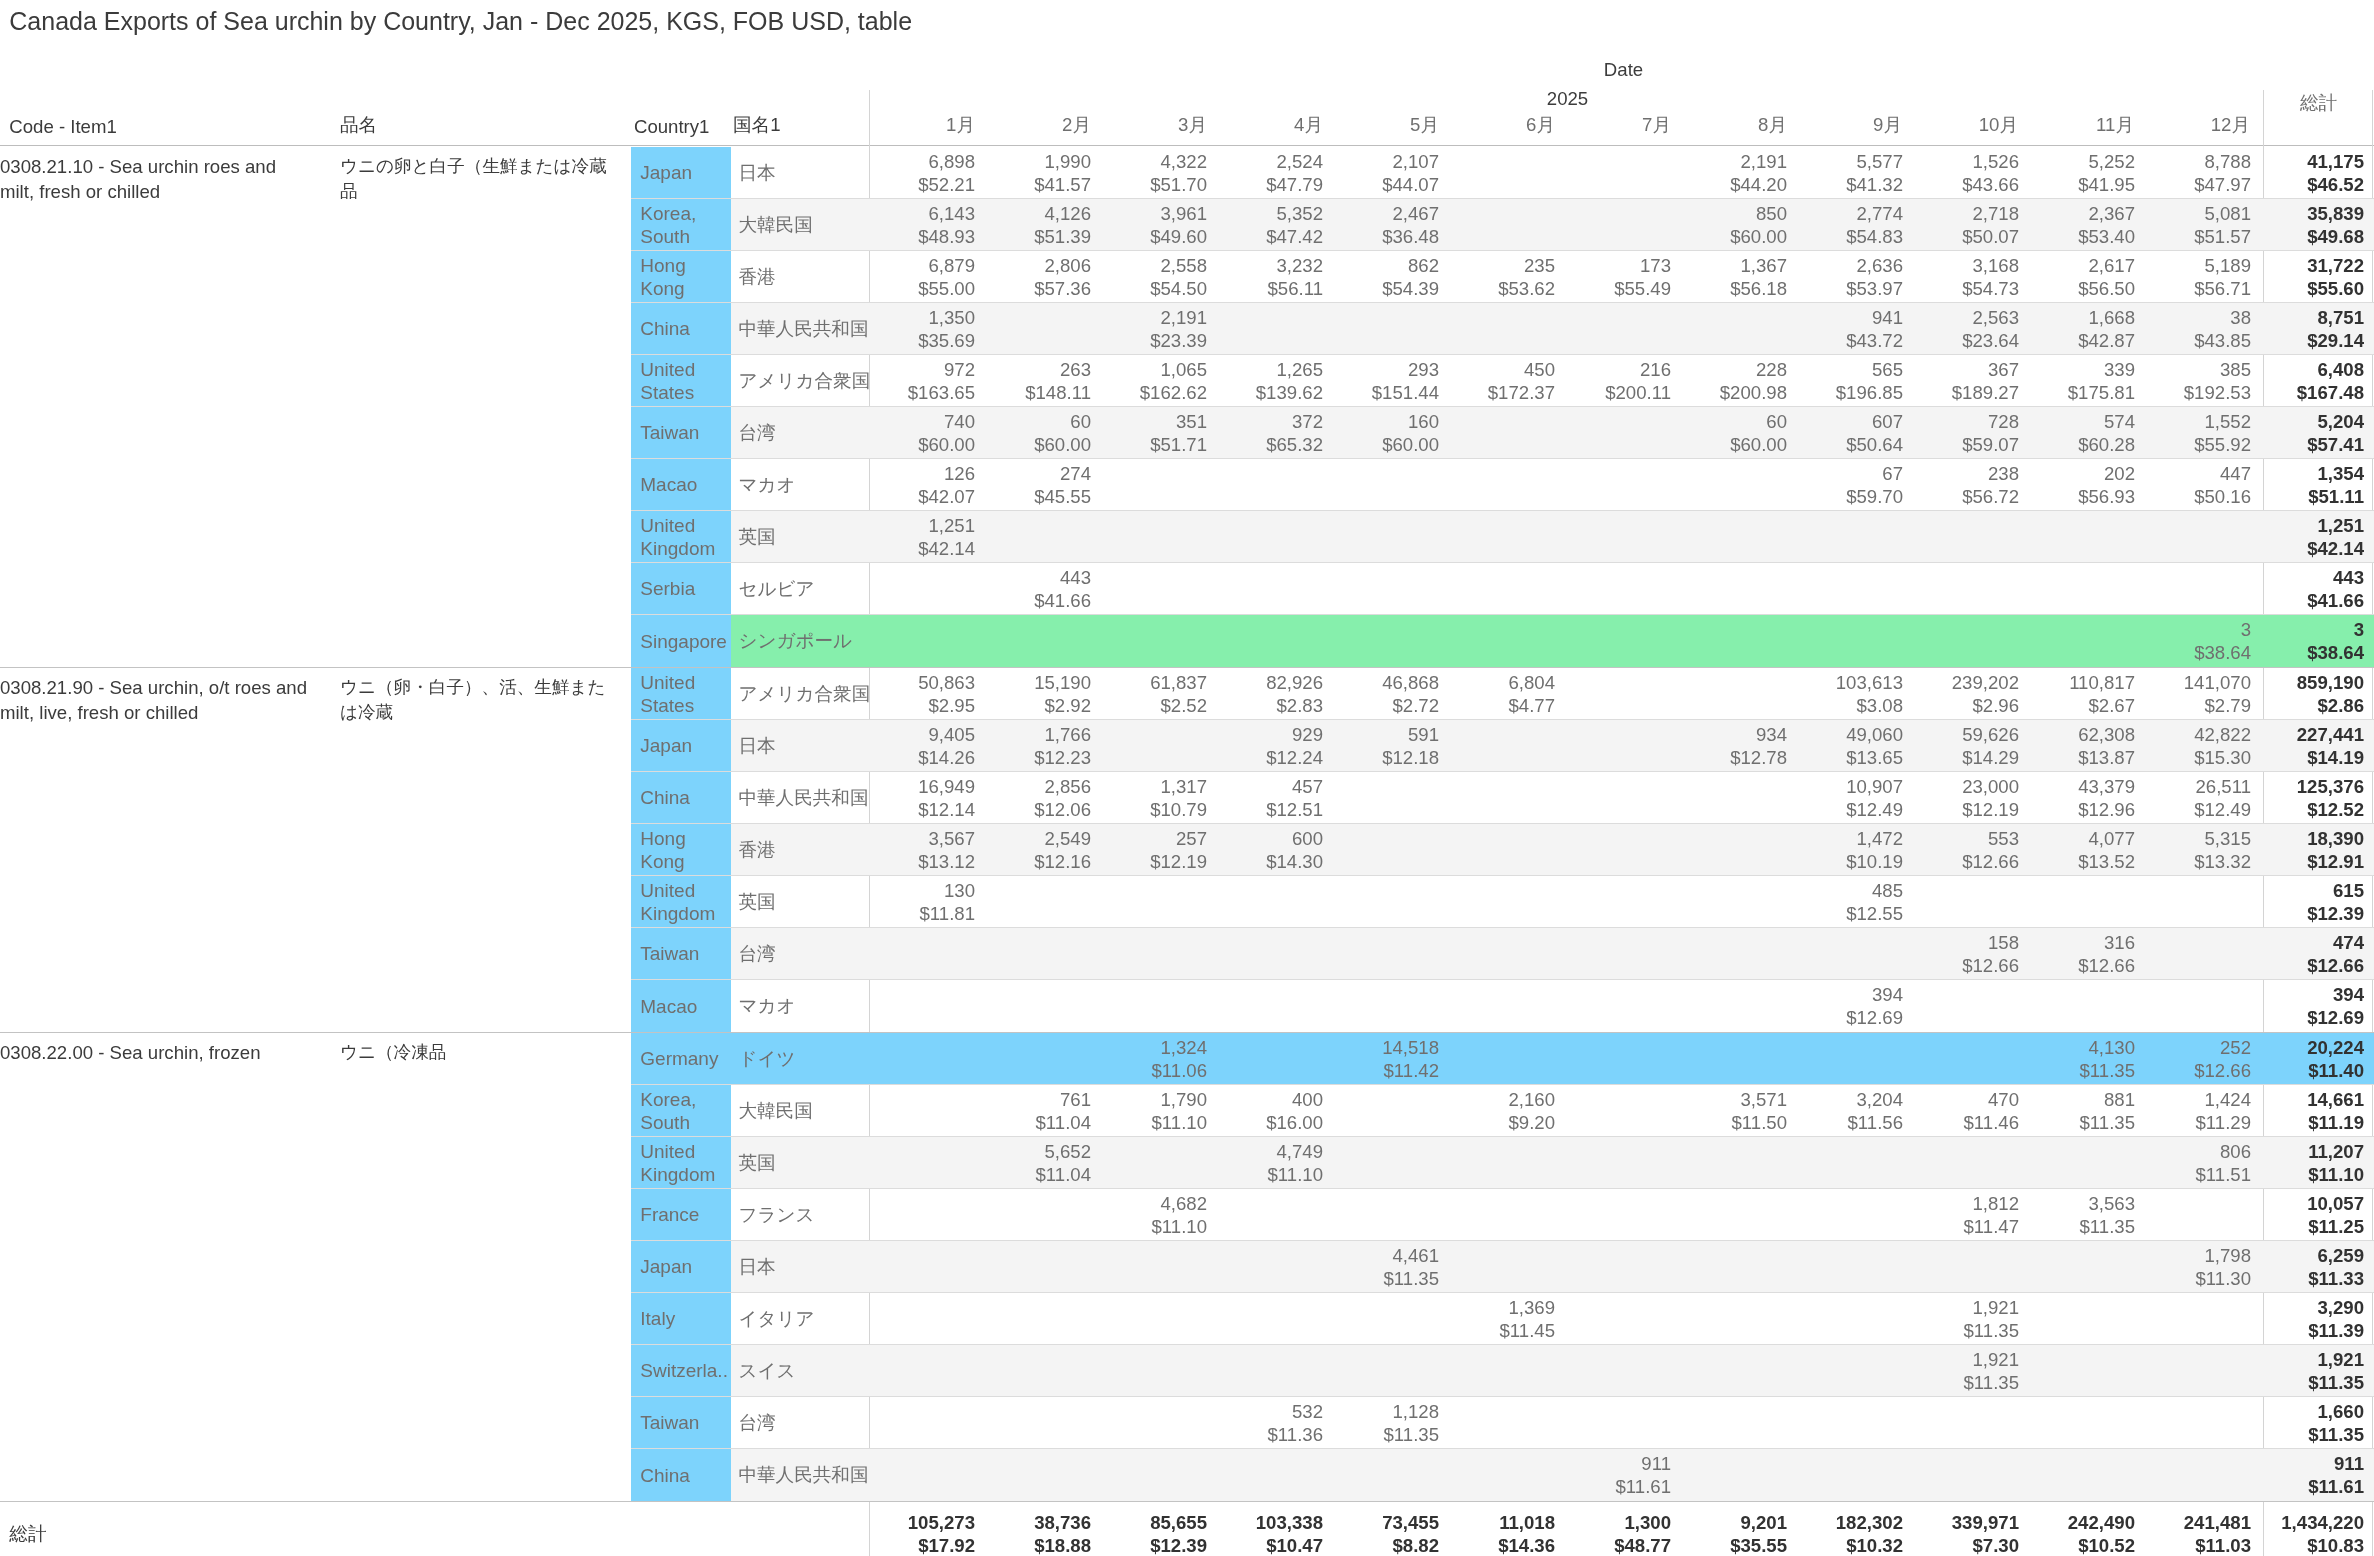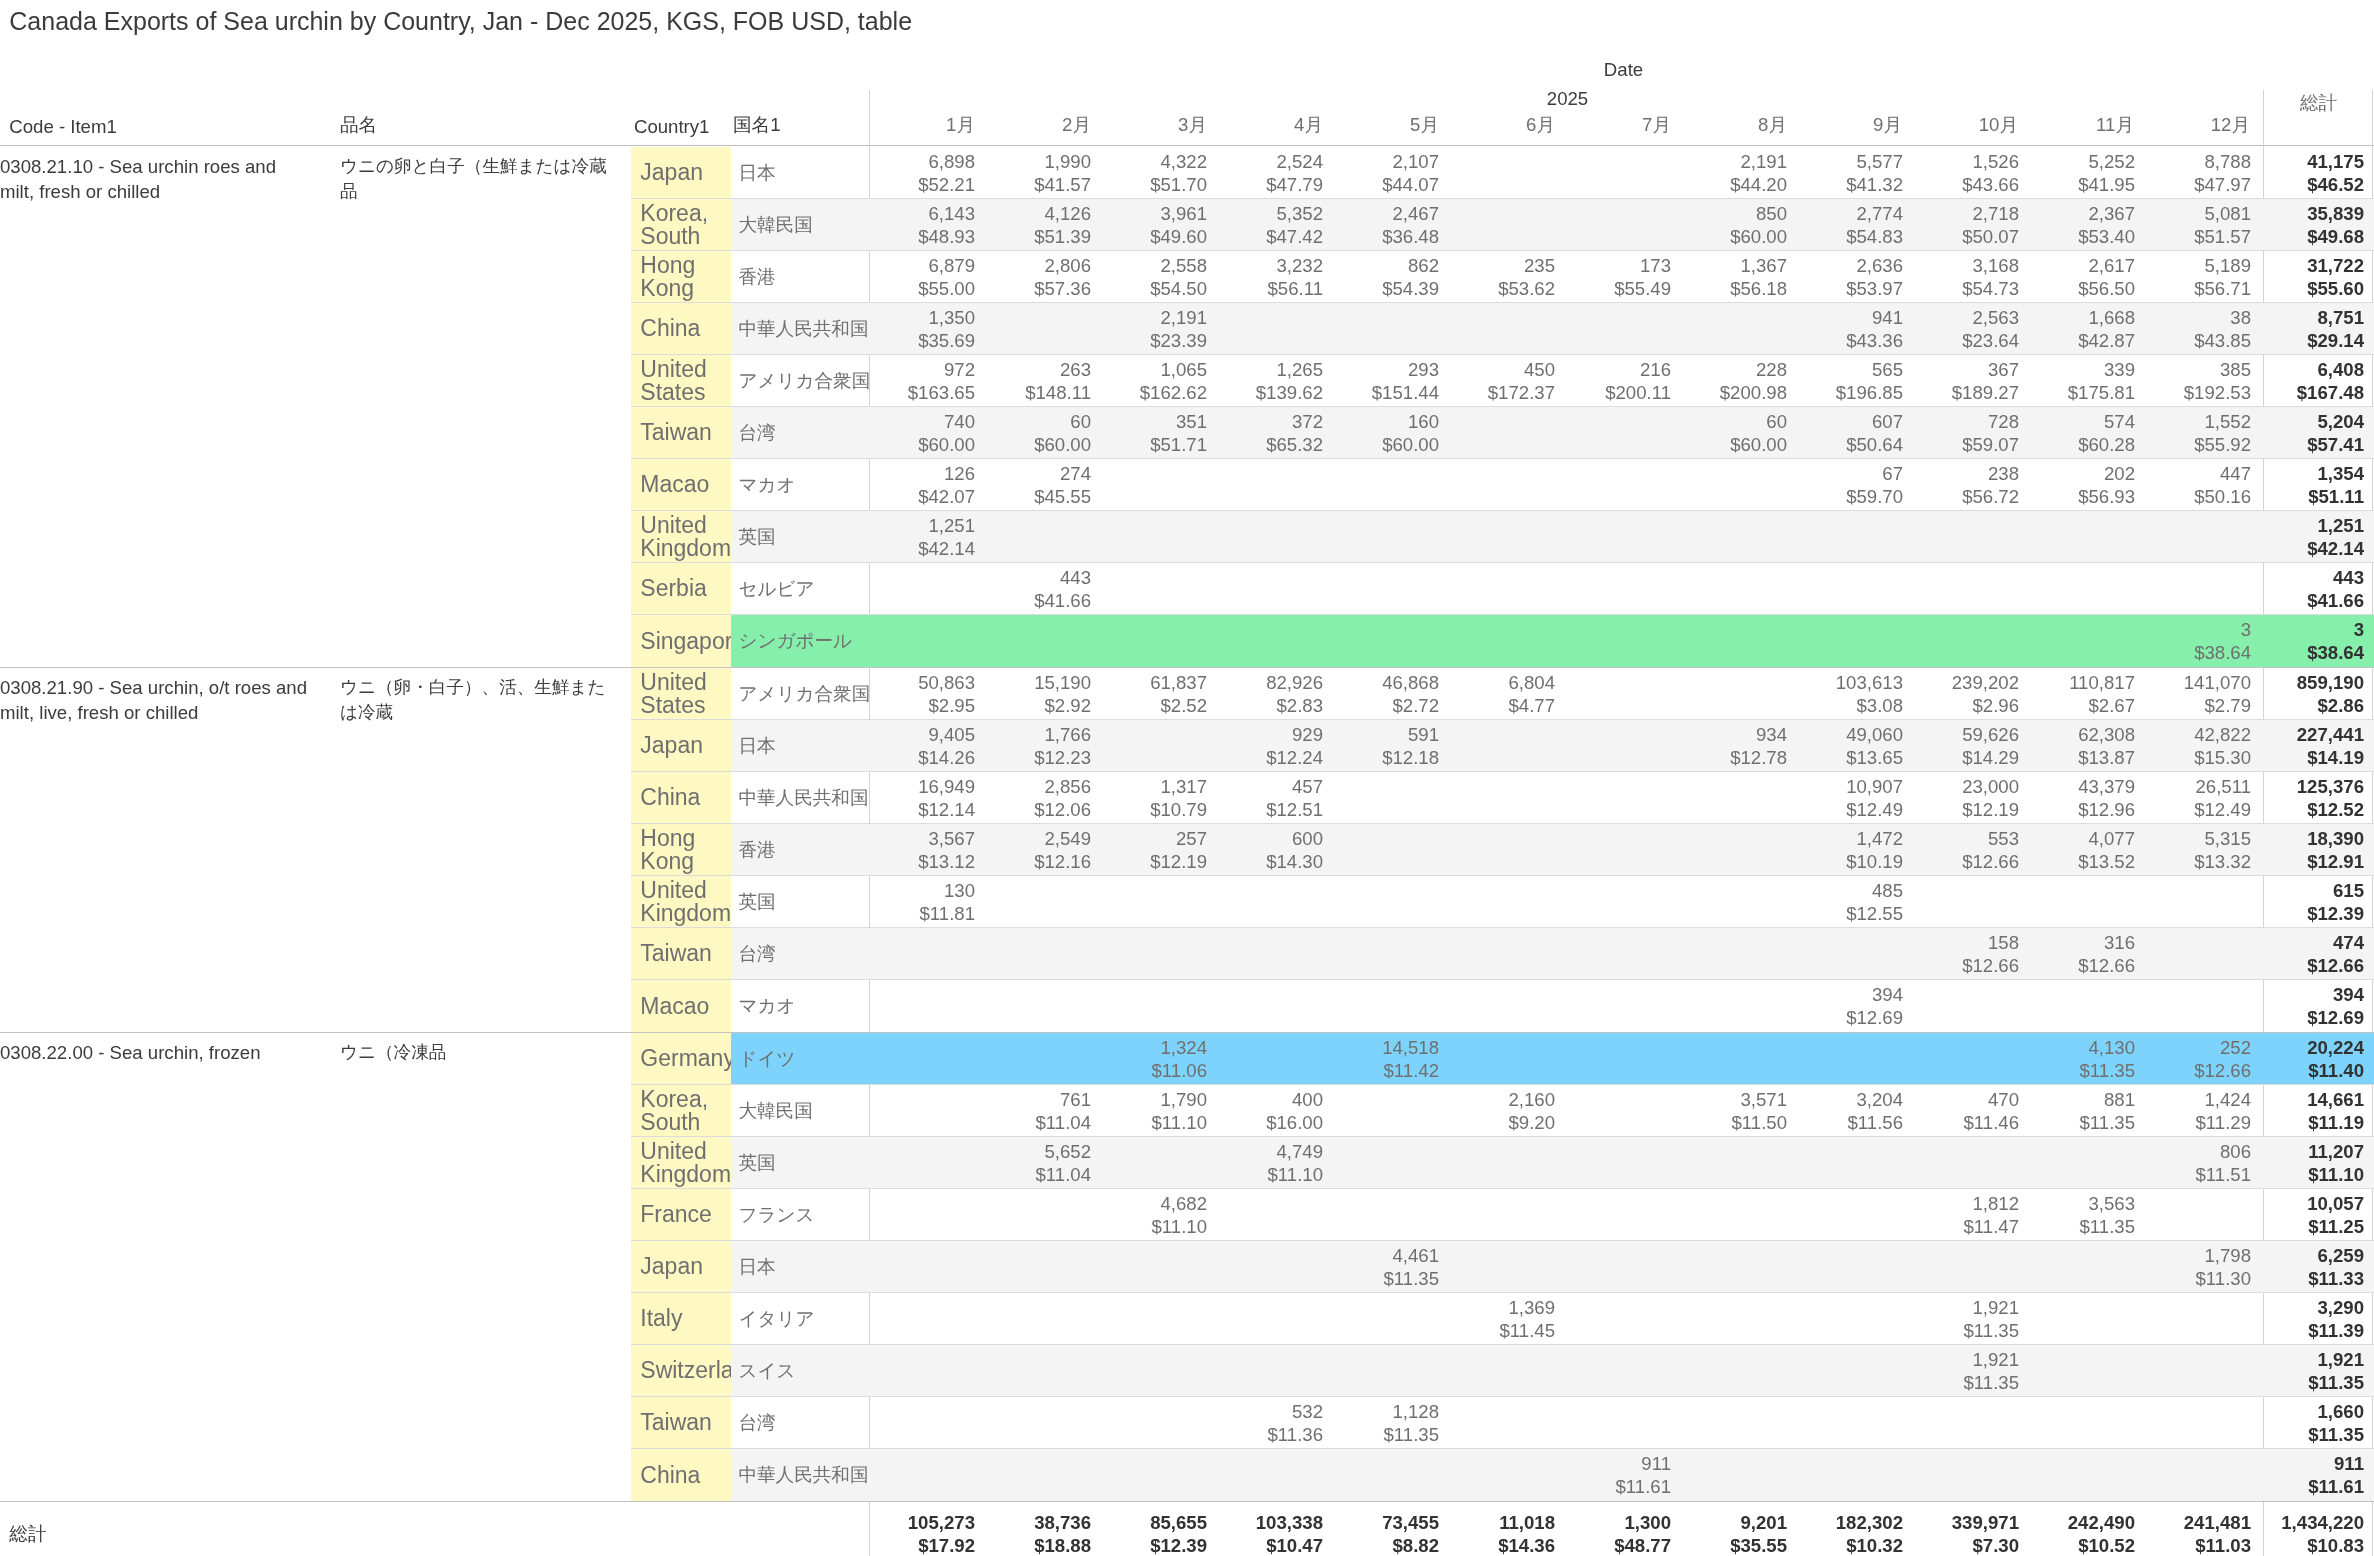--- a/index.html
+++ b/index.html
@@ -18,21 +18,21 @@
   
   .vline{position:absolute;top:90px;bottom:0;width:0.9px;background:#d4d4d4;}
   
   .tbody{position:absolute;left:0;top:147px;width:2375px;}
   .section{position:relative;border-bottom:0.9px solid #c3c3c3;box-sizing:content-box;}
   .code-cell{position:absolute;left:0;top:7.4px;width:314px;font-size:18.6px;line-height:25px;color:#3b3b3b;}
   .hinmei-cell{position:absolute;left:340px;top:7.4px;width:278px;font-size:17.6px;line-height:25px;color:#3b3b3b;}
   .srow{margin-left:631px;height:52px;display:flex;box-sizing:border-box;}
   .srow.bordered{border-bottom:0.9px solid #dcdcdc;}
   .c1{width:100px;box-sizing:border-box;padding-left:9.3px;display:flex;align-items:center;
-      font-size:23px;line-height:23px;color:#6f6f6f;background:#fef9c3;}
+      font-size:19px;line-height:23px;color:#6f6f6f;background:#7dd3fc;}
   .rest{flex:1;display:flex;}
   .c2{width:141px;box-sizing:border-box;padding-left:7.4px;display:flex;align-items:center;
       font-size:18.6px;color:#6f6f6f;}
   .mcell{width:116px;box-sizing:border-box;padding-right:13px;display:flex;flex-direction:column;
       justify-content:center;align-items:flex-end;font-size:18.6px;line-height:23px;color:#6f6f6f;}
   .tcell{width:111px;box-sizing:border-box;padding-right:11px;display:flex;flex-direction:column;
       justify-content:center;align-items:flex-end;font-size:18.6px;line-height:23px;color:#323232;font-weight:bold;}
   
   .gtrow{position:relative;height:64px;display:flex;border-bottom:0.9px solid #c3c3c3;box-sizing:content-box;}
   .gt-label{position:absolute;left:9.3px;top:0;height:64px;display:flex;align-items:center;font-size:18.6px;color:#3b3b3b;}
@@ -251,21 +251,21 @@
             <div>2,191</div>
             <div>$23.39</div>
           </div>
           <div class="mcell"></div>
           <div class="mcell"></div>
           <div class="mcell"></div>
           <div class="mcell"></div>
           <div class="mcell"></div>
           <div class="mcell">
             <div>941</div>
-            <div>$43.36</div>
+            <div>$43.72</div>
           </div>
           <div class="mcell">
             <div>2,563</div>
             <div>$23.64</div>
           </div>
           <div class="mcell">
             <div>1,668</div>
             <div>$42.87</div>
           </div>
           <div class="mcell">

